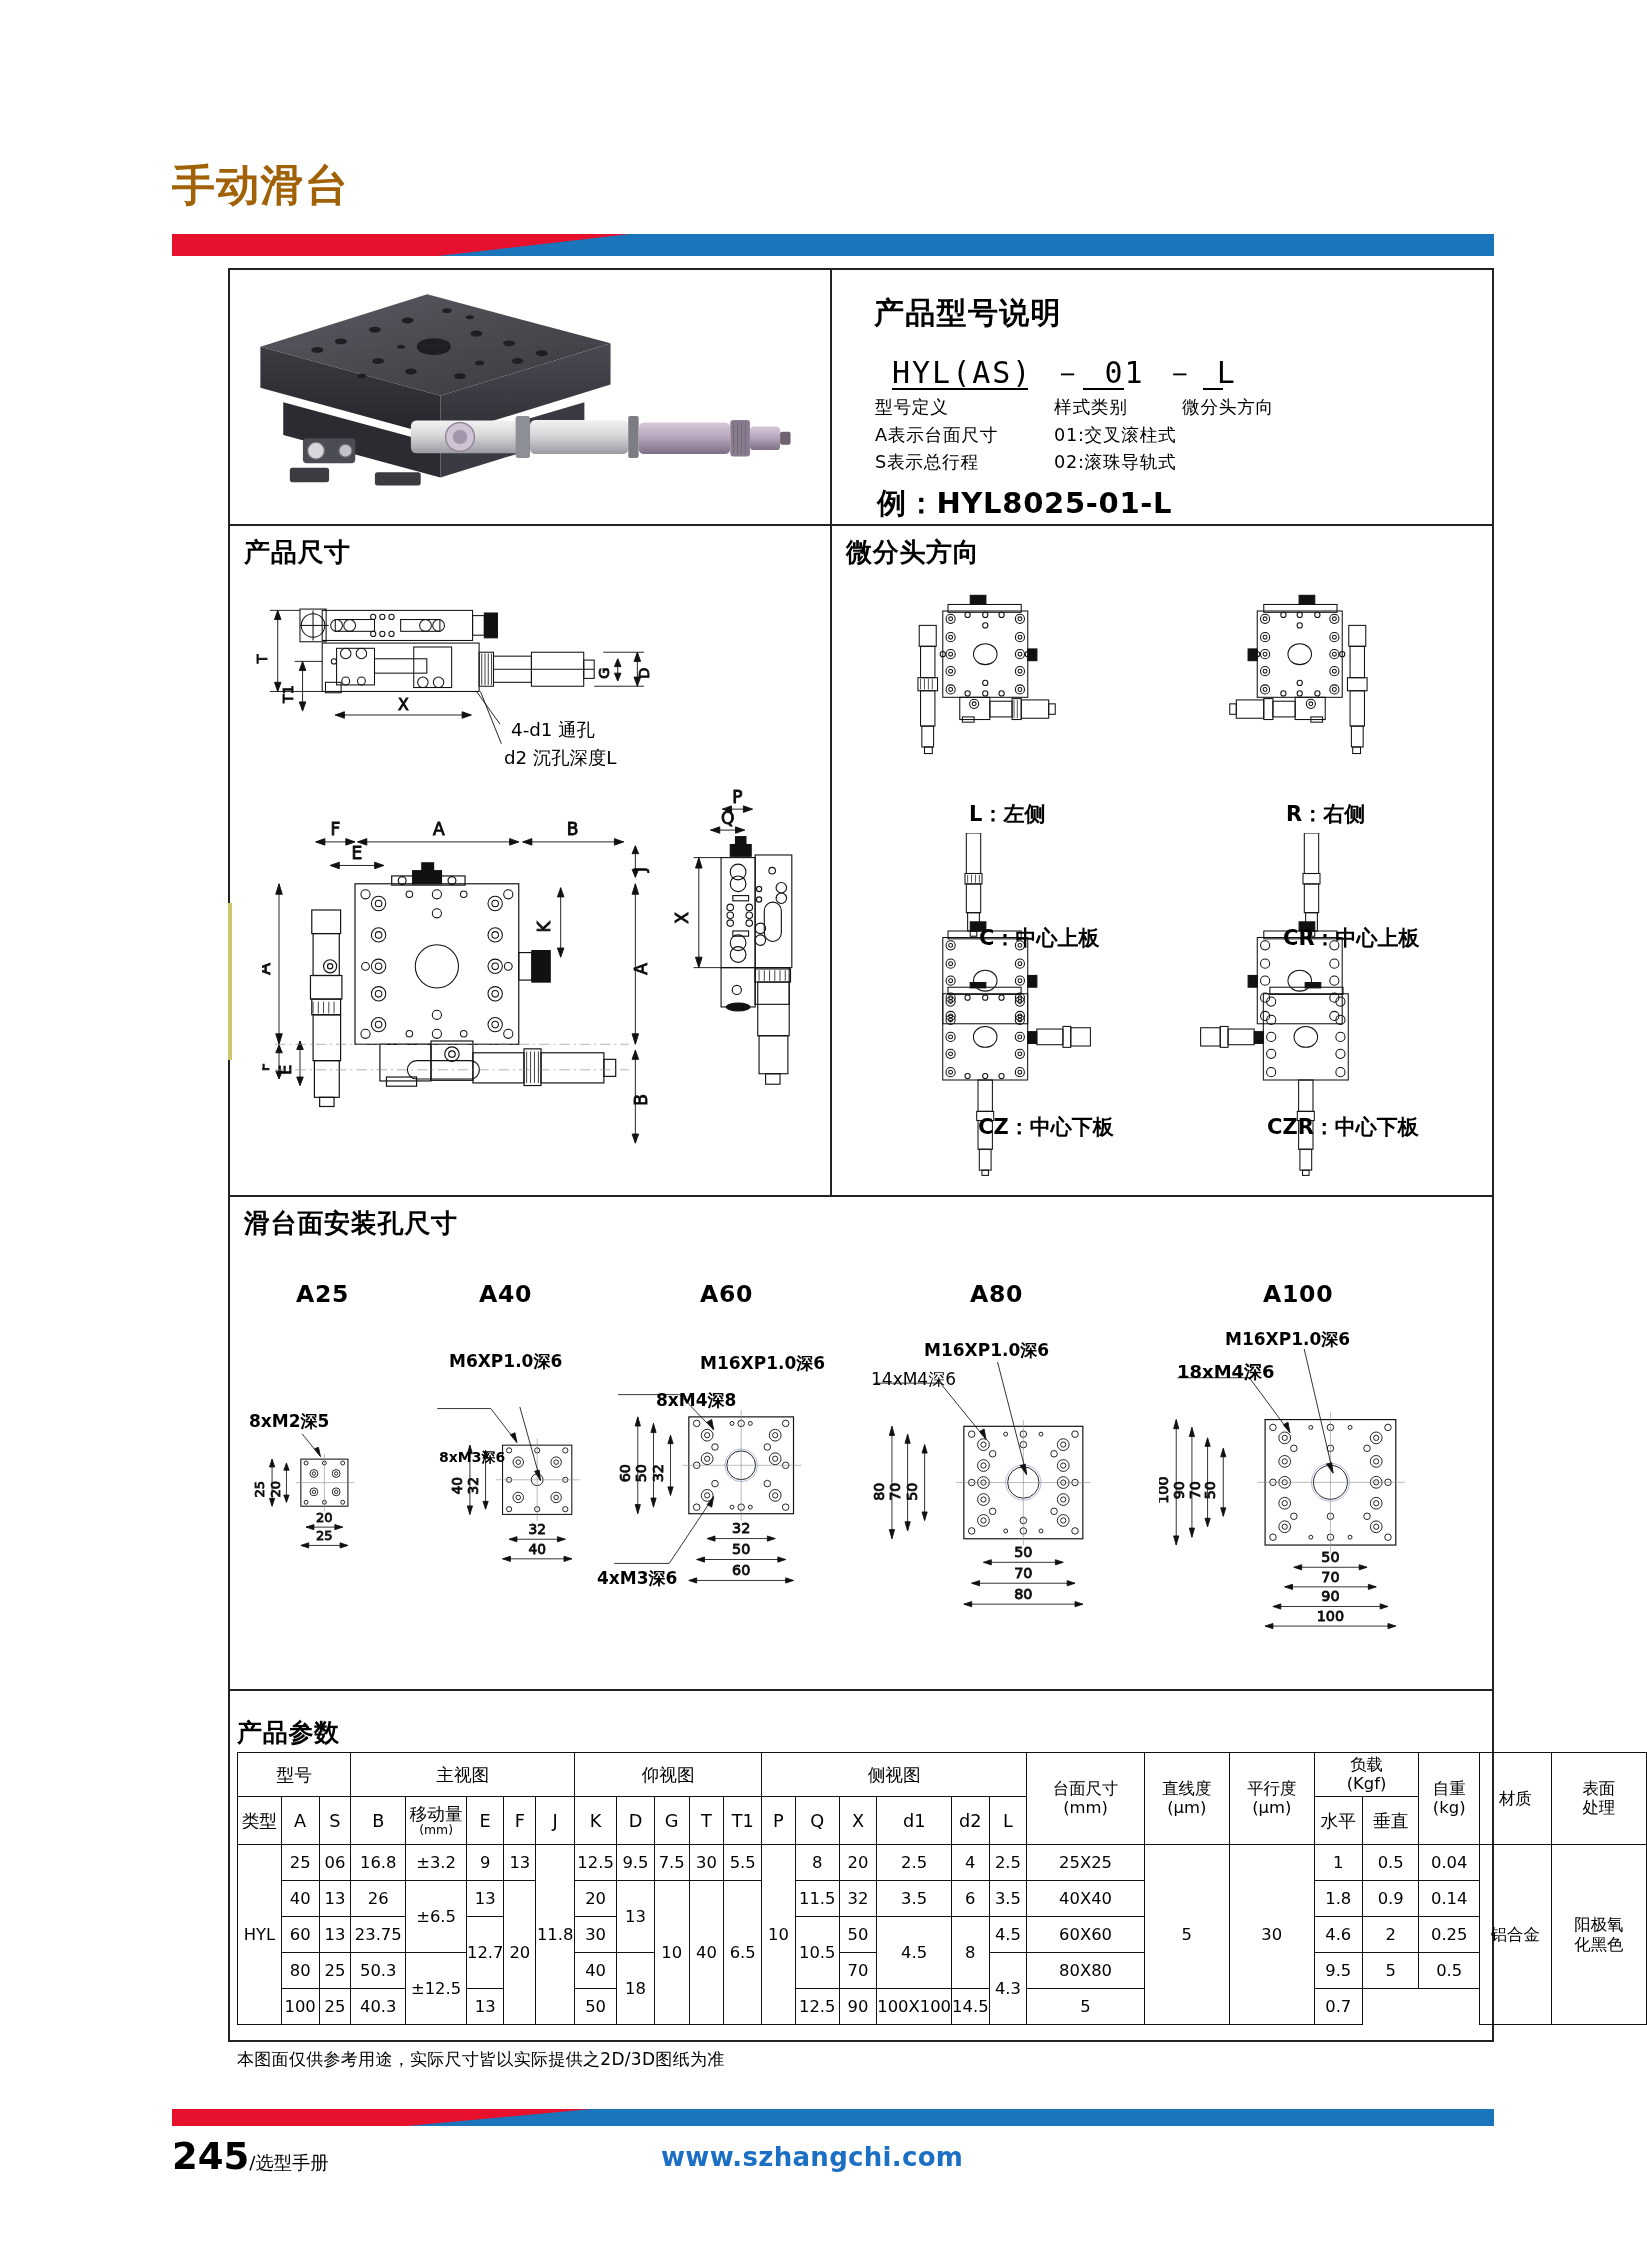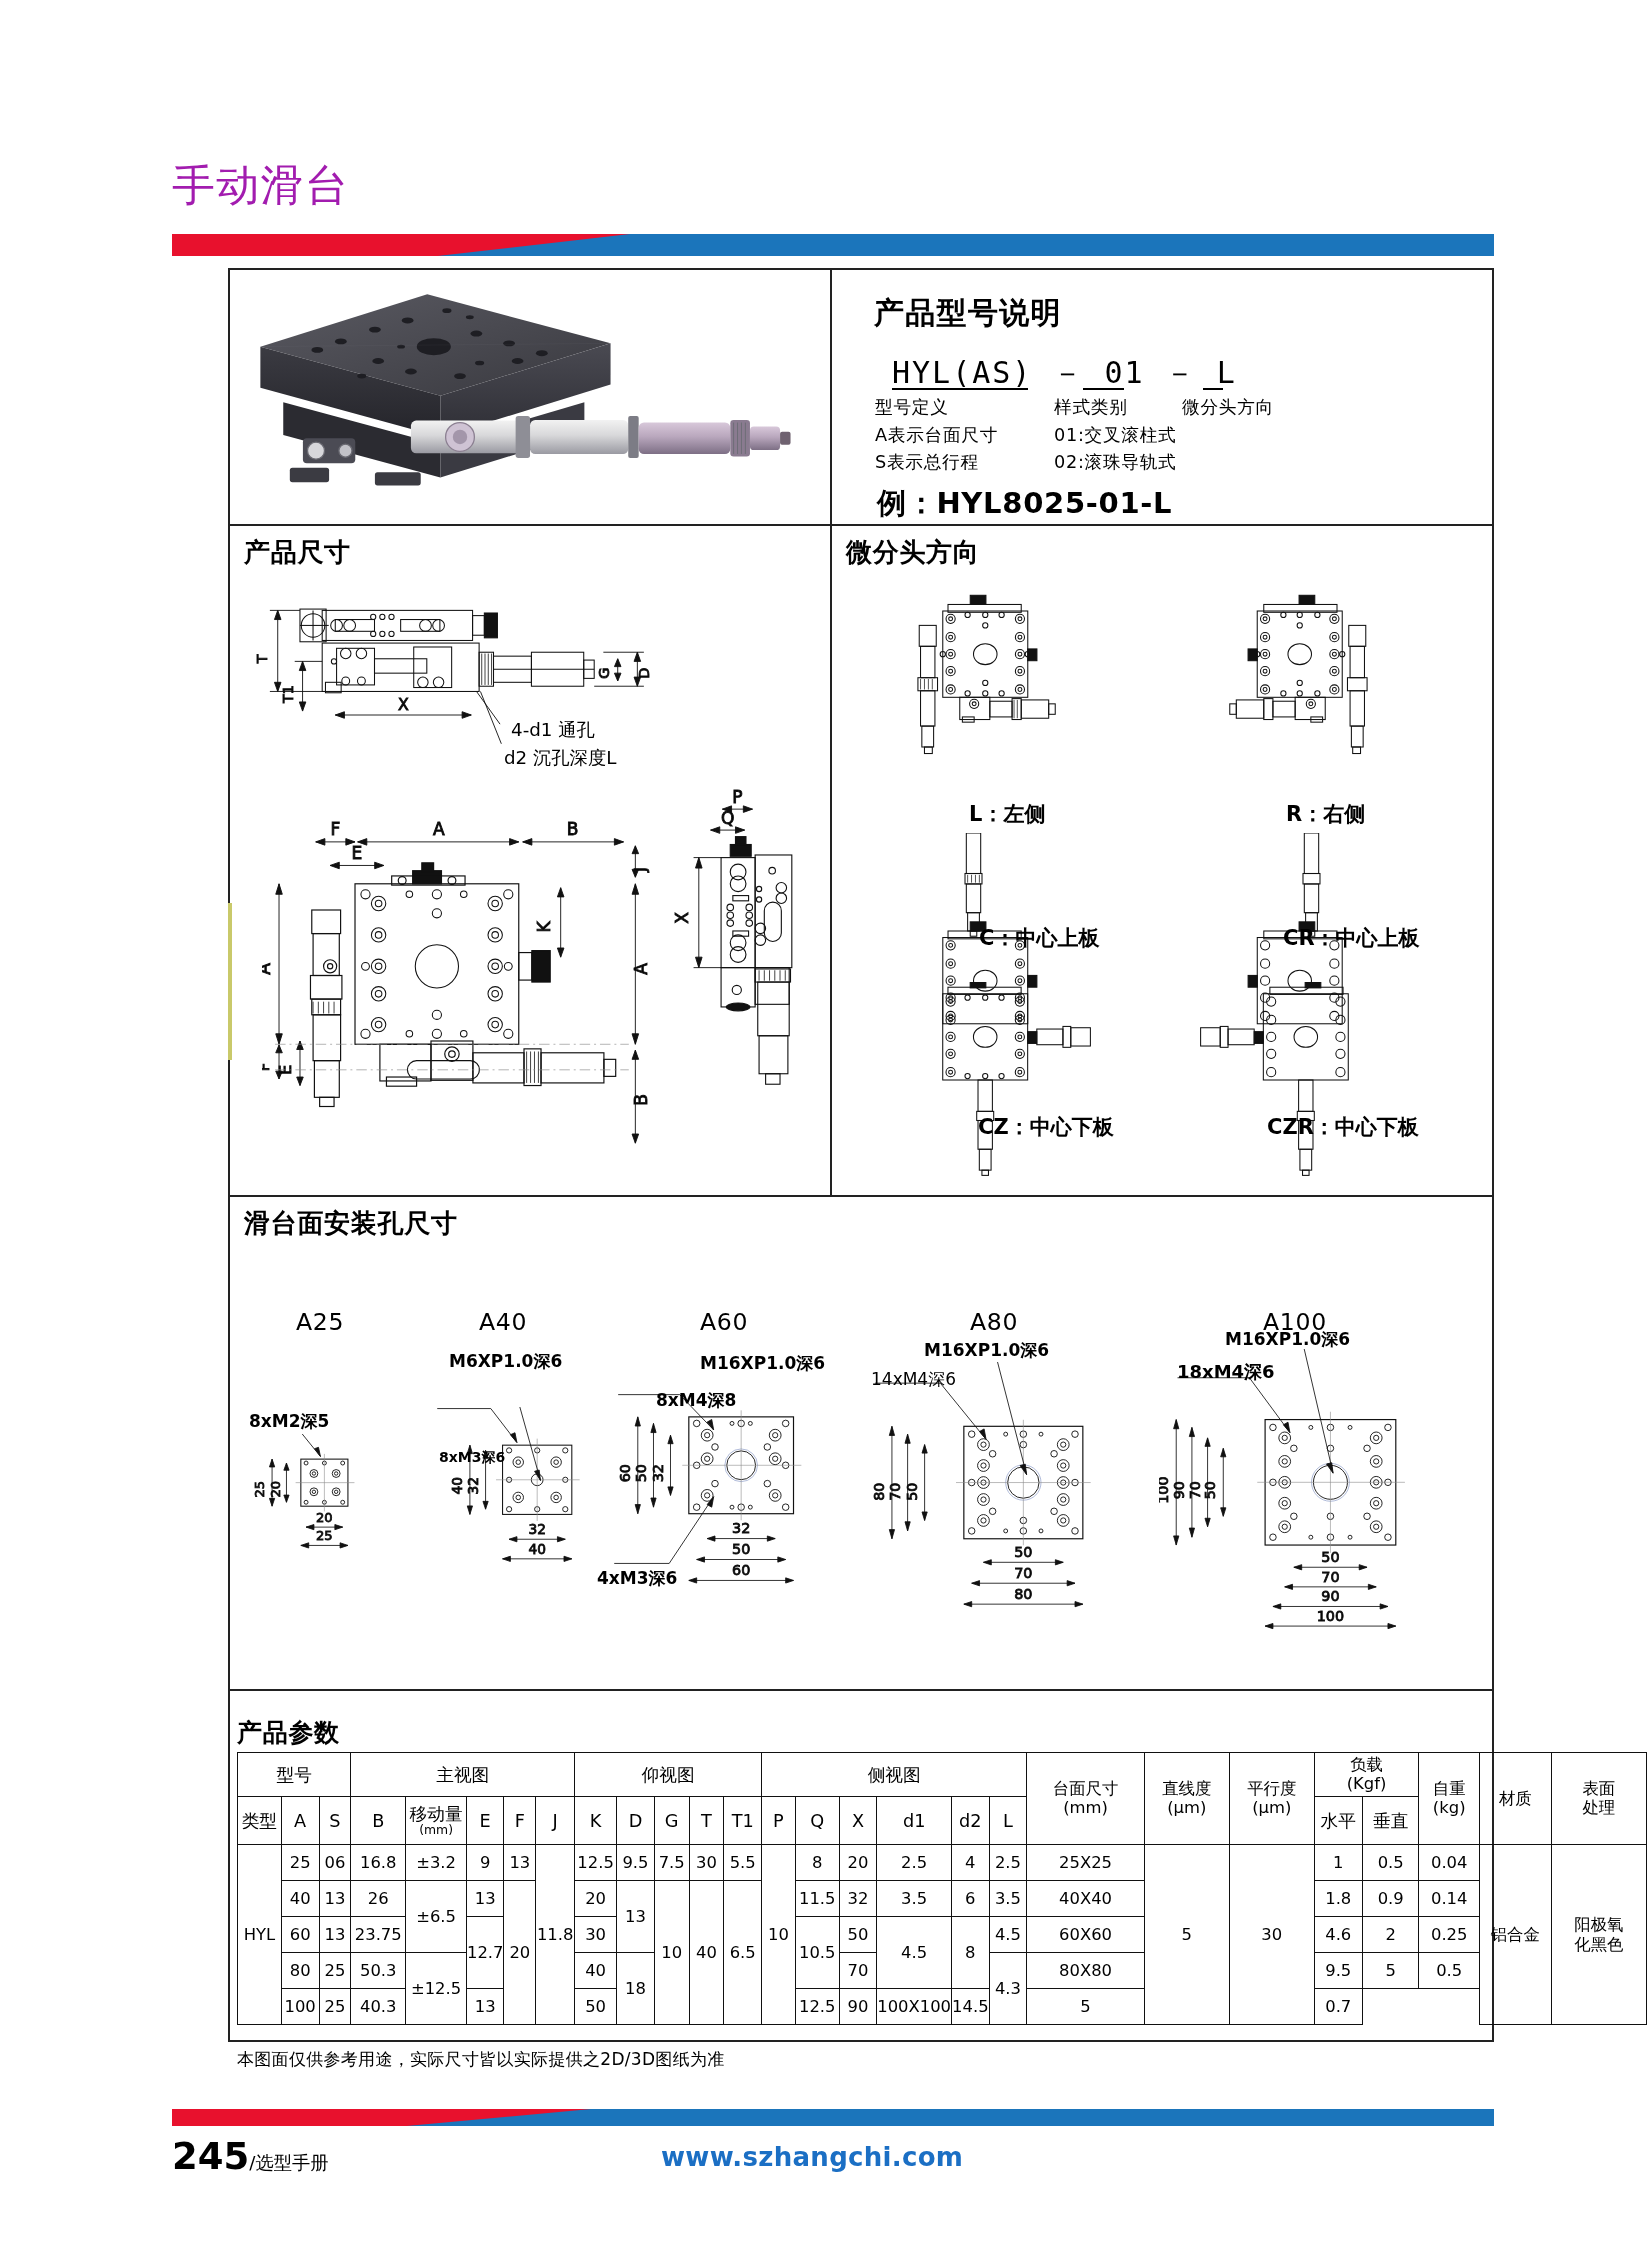--- a/index.html
+++ b/index.html
@@ -1,20 +1,20 @@
 <!DOCTYPE html>
 <html style="font-size:10.5px"><head>
 <meta charset="utf-8">
 <style>
   html,body{margin:0;padding:0;background:#fff;}
   body{width:1647px;height:2250px;font-family:"DejaVu Sans","Liberation Sans",sans-serif;color:#000;position:relative;overflow:hidden;}
   .page{position:absolute;inset:0;background:#fff;}
 
   
-  .hdr-title{position:absolute;left:172px;top:157px;font-size:43px;font-weight:400;letter-spacing:1.3px;color:#a21caf;}
+  .hdr-title{position:absolute;left:172px;top:157px;font-size:43px;font-weight:700;letter-spacing:1.3px;color:#a16207;}
   .hdr-logo{position:absolute;right:151px;top:128px;width:275px;height:92px;}
   .hdr-bar{position:absolute;left:172px;top:234px;width:1322px;height:22px;}
   .hdr-bar .blue{position:absolute;inset:0;background:#1b75bb;}
   .hdr-bar .red{position:absolute;left:0;top:0;height:100%;width:458px;background:#e8112d;
      clip-path:polygon(0 0,100% 0,58% 100%,0 100%);}
 
   
   .frame{position:absolute;left:228px;top:268px;width:1266px;height:1774px;border:2px solid #222;box-sizing:border-box;}
   .vline{position:absolute;background:#222;}
   .hline{position:absolute;background:#222;}
@@ -31,21 +31,21 @@
   .mc-ex{position:absolute;left:877px;top:484px;font-size:29px;font-weight:700;letter-spacing:0.7px;}
 
   
   .draw{position:absolute;}
   svg text{font-family:"DejaVu Sans","Liberation Sans",sans-serif;fill:#000;}
 
   
   .photo{position:absolute;left:244px;top:281px;width:576px;height:236px;}
 
   
-  .hs-label{position:absolute;font-size:23.6px;font-weight:400;letter-spacing:0.7px;margin-top:28px;}
+  .hs-label{position:absolute;font-size:23.6px;font-weight:700;letter-spacing:0.7px;}
 
   
   .ptitle{position:absolute;left:237px;top:1716px;font-size:25px;font-weight:700;letter-spacing:0.7px;}
   table.params{position:absolute;left:237px;top:1752px;border-collapse:collapse;font-size:16.4px;}
   table.params td,table.params th{border:1.3px solid #111;text-align:center;vertical-align:middle;padding:0;font-weight:400;}
   table.params .hd{font-weight:400;font-size:17.7px;}
   .tiny{font-size:12.4px;}
   .note{position:absolute;left:237px;top:2048px;font-size:17px;letter-spacing:0.3px;}
 
   

